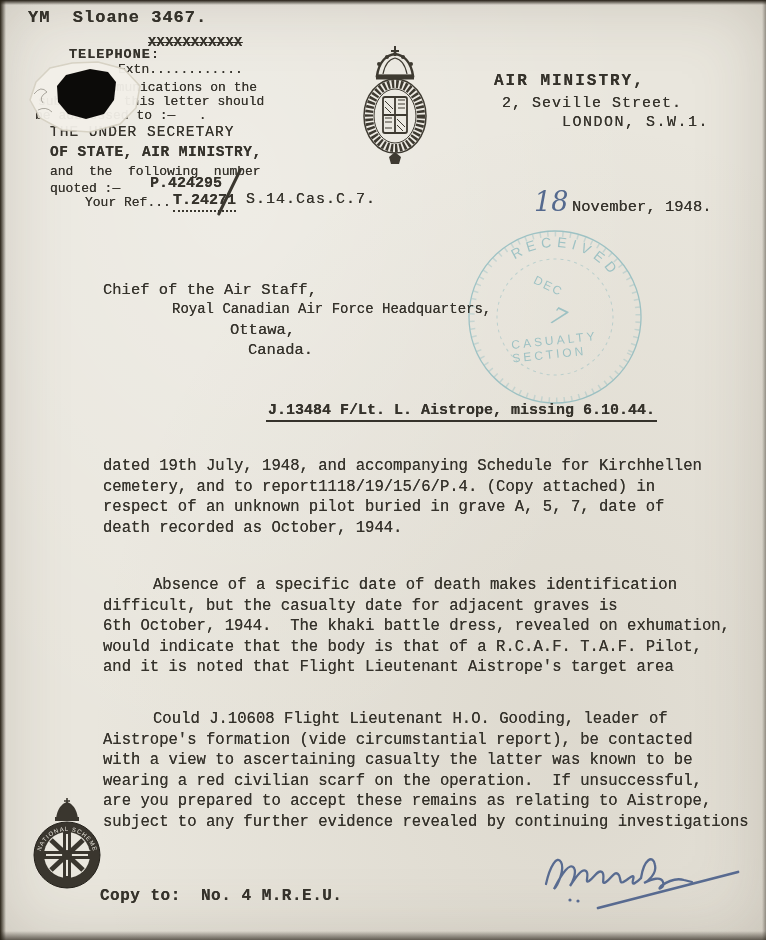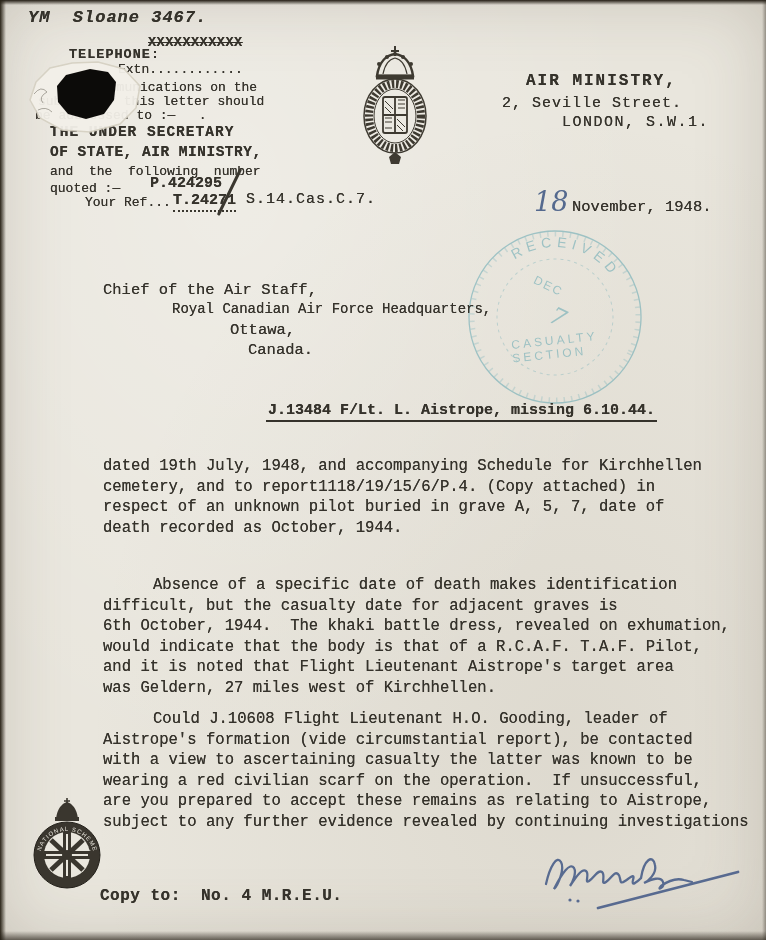--- a/index.html
+++ b/index.html
@@ -13,39 +13,39 @@
     font-family:"Liberation Mono","DejaVu Sans Mono",monospace;
     color:#35322b;
   }
   .t{position:absolute; white-space:pre; text-shadow:0 0 .6px rgba(45,42,35,.85);}
   .edge{position:absolute; pointer-events:none;}
   .edge-top{left:0;top:0;width:766px;height:5px;background:linear-gradient(#241e15,rgba(36,30,21,0));}
   .edge-left{left:0;top:0;width:6px;height:940px;background:linear-gradient(90deg,#2a2418,rgba(42,36,24,0));}
   .edge-bottom{left:0;bottom:0;width:766px;height:9px;background:linear-gradient(rgba(36,30,21,0),rgba(36,30,21,.65));}
   .edge-right{right:0;top:0;width:4px;height:940px;background:linear-gradient(270deg,rgba(36,30,21,.38),rgba(36,30,21,0));}
 
-  .phone-line{left:28px;top:8px;font-size:17px;font-weight:bold;letter-spacing:1px;font-style:italic;}
+  .phone-line{left:28px;top:8px;font-size:17px;font-weight:bold;letter-spacing:1px;}
   .struck{left:148px;top:35px;font-size:13.5px;font-weight:bold;text-decoration:line-through;letter-spacing:.5px;filter:blur(.2px);}
   .tel{left:69px;top:47px;font-size:13.5px;font-weight:bold;letter-spacing:1px;}
   .extn{left:118px;top:62px;font-size:13px;}
   .notice1{left:62px;top:80px;font-size:13px;}
   .notice2{left:38px;top:94px;font-size:13px;}
   .notice3{left:35px;top:108px;font-size:13px;}
-  .addr1{left:50px;top:124px;font-size:14.5px;font-weight:bold;letter-spacing:1px;}
+  .addr1{left:50px;top:124px;font-size:14.5px;font-weight:normal;letter-spacing:1px;}
   .addr2{left:50px;top:144px;font-size:14.5px;font-weight:bold;letter-spacing:.5px;}
   .numnote1{left:50px;top:164px;font-size:13px;}
   .numnote2{left:50px;top:181px;font-size:13px;}
   .refp{left:150px;top:175px;font-size:15px;font-weight:bold;}
   .slash{position:absolute;left:228px;top:166px;width:3px;height:52px;background:#3a372f;transform:rotate(26deg);border-radius:2px;}
   .yourref{left:85px;top:195px;font-size:13px;}
   .reft{left:173px;top:192px;font-size:15px;font-weight:bold;border-bottom:2px dotted #3a372f;padding-bottom:1px;}
   .refcas{left:246px;top:191px;font-size:15px;letter-spacing:1px;}
 
   .crest{position:absolute;left:352px;top:44px;}
-  .ministry1{left:494px;top:72px;font-size:16px;font-weight:bold;letter-spacing:2px;margin-left:32px;}
+  .ministry1{left:494px;top:72px;font-size:16px;font-weight:bold;letter-spacing:2px;}
   .ministry2{left:502px;top:95px;font-size:15px;letter-spacing:1px;}
   .ministry3{left:562px;top:114px;font-size:15px;letter-spacing:1.5px;}
   .dateday{left:534px;top:186px;font-size:27px;color:#54698e;font-family:"DejaVu Serif",serif;font-style:italic;text-shadow:none;}
   .datetext{left:572px;top:198px;font-size:15.5px;}
 
   .stampwrap{position:absolute;left:458px;top:222px;opacity:.5;}
   .recip0{left:103px;top:281px;font-size:15.5px;}
   .recip1{left:172px;top:301px;font-size:14px;}
   .recip2{left:230px;top:321px;font-size:15.5px;text-align:center;}
   .recip3{left:248px;top:341px;font-size:15.5px;}
@@ -157,21 +157,20 @@
     <div>cemetery, and to report1118/19/15/6/P.4. (Copy attached) in</div>
     <div>respect of an unknown pilot buried in grave A, 5, 7, date of</div>
     <div>death recorded as October, 1944.</div>
   </div>
   <div class="para p2">
     <div class="ind">Absence of a specific date of death makes identification</div>
     <div>difficult, but the casualty date for adjacent graves is</div>
     <div>6th October, 1944.  The khaki battle dress, revealed on exhumation,</div>
     <div>would indicate that the body is that of a R.C.A.F. T.A.F. Pilot,</div>
     <div>and it is noted that Flight Lieutenant Aistrope's target area</div>
-    <div>was Geldern, 27 miles west of Kirchhellen.</div>
   </div>
   <div class="para p3">
     <div class="ind">Could J.10608 Flight Lieutenant H.O. Gooding, leader of</div>
     <div>Aistrope's formation (vide circumstantial report), be contacted</div>
     <div>with a view to ascertaining casualty the latter was known to be</div>
     <div>wearing a red civilian scarf on the operation.  If unsuccessful,</div>
     <div>are you prepared to accept these remains as relating to Aistrope,</div>
     <div>subject to any further evidence revealed by continuing investigations</div>
   </div>
 

